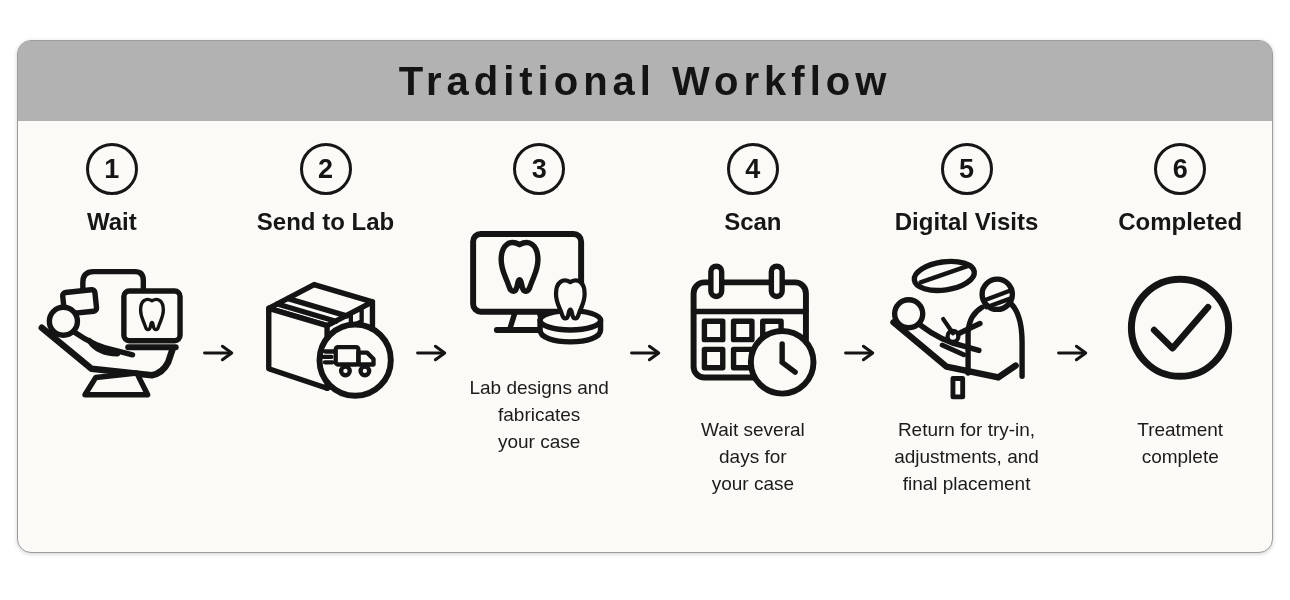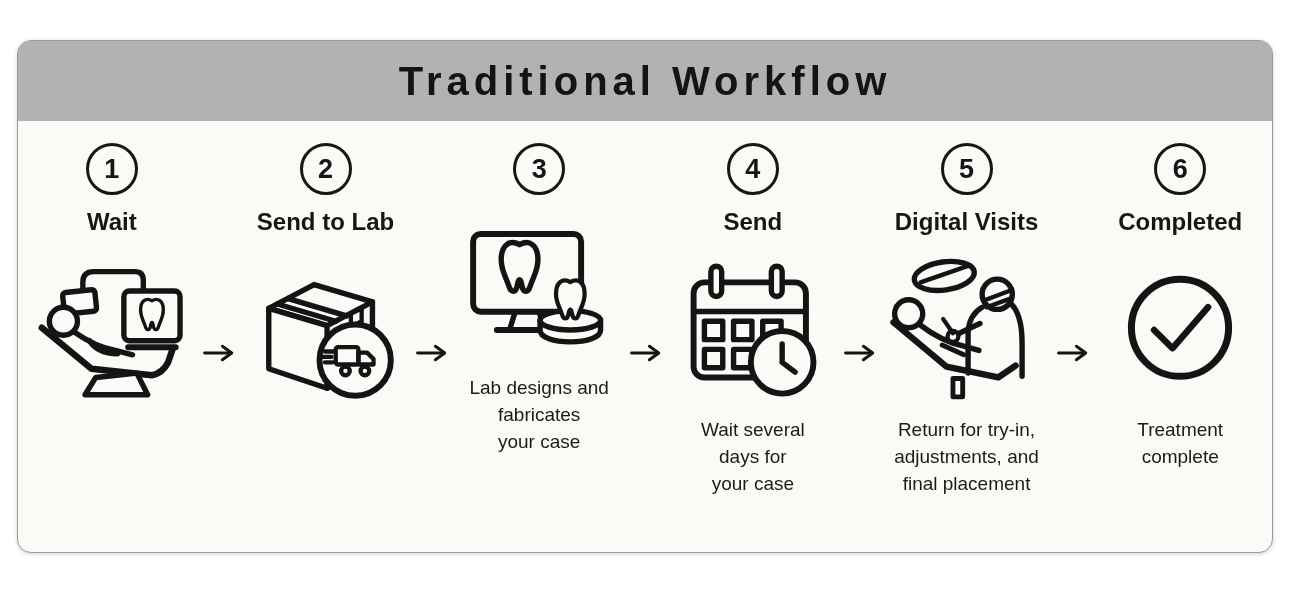--- a/index.html
+++ b/index.html
@@ -124,21 +124,21 @@
     <svg viewBox="0 0 40 26" width="40" height="26" fill="none" stroke="#141414" stroke-width="3.5" stroke-linecap="round" stroke-linejoin="round">
       <line x1="3" y1="13" x2="31" y2="13"></line>
       <path d="M24,5 L35,13 L24,21"></path>
     </svg>
   </div>
 
   <div class="step">
     <div class="num-circle">
       <span class="num">4</span>
     </div>
-    <div class="title">Send</div>
+    <div class="title">Scan</div>
     <div class="icon-box">
           <svg viewBox="0 0 150 150" fill="none" stroke="#141414" stroke-width="5" stroke-linecap="round" stroke-linejoin="round">
     <rect x="20" y="30" width="104" height="88" rx="10" stroke-width="5.5"></rect>
     <line x1="20" y1="57" x2="124" y2="57"></line>
     <rect x="36" y="15" width="10" height="28" rx="5" fill="#fbfaf7"></rect>
     <rect x="92" y="15" width="10" height="28" rx="5" fill="#fbfaf7"></rect>
     <rect x="30" y="66" width="17" height="17"></rect>
     <rect x="57" y="66" width="17" height="17"></rect>
     <rect x="84" y="66" width="17" height="17"></rect>
     <rect x="30" y="92" width="17" height="17"></rect>

